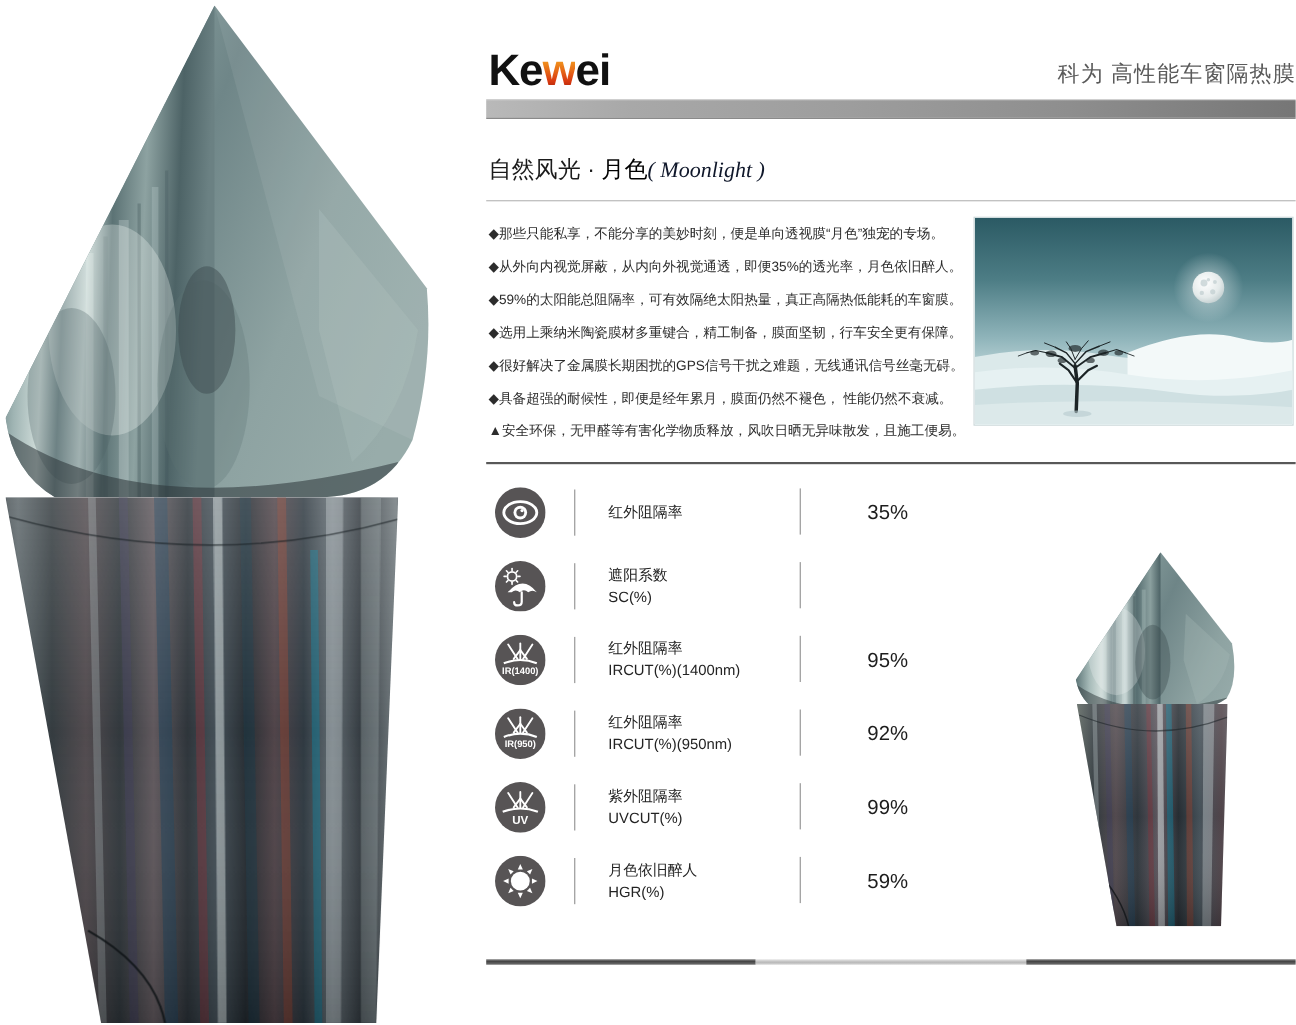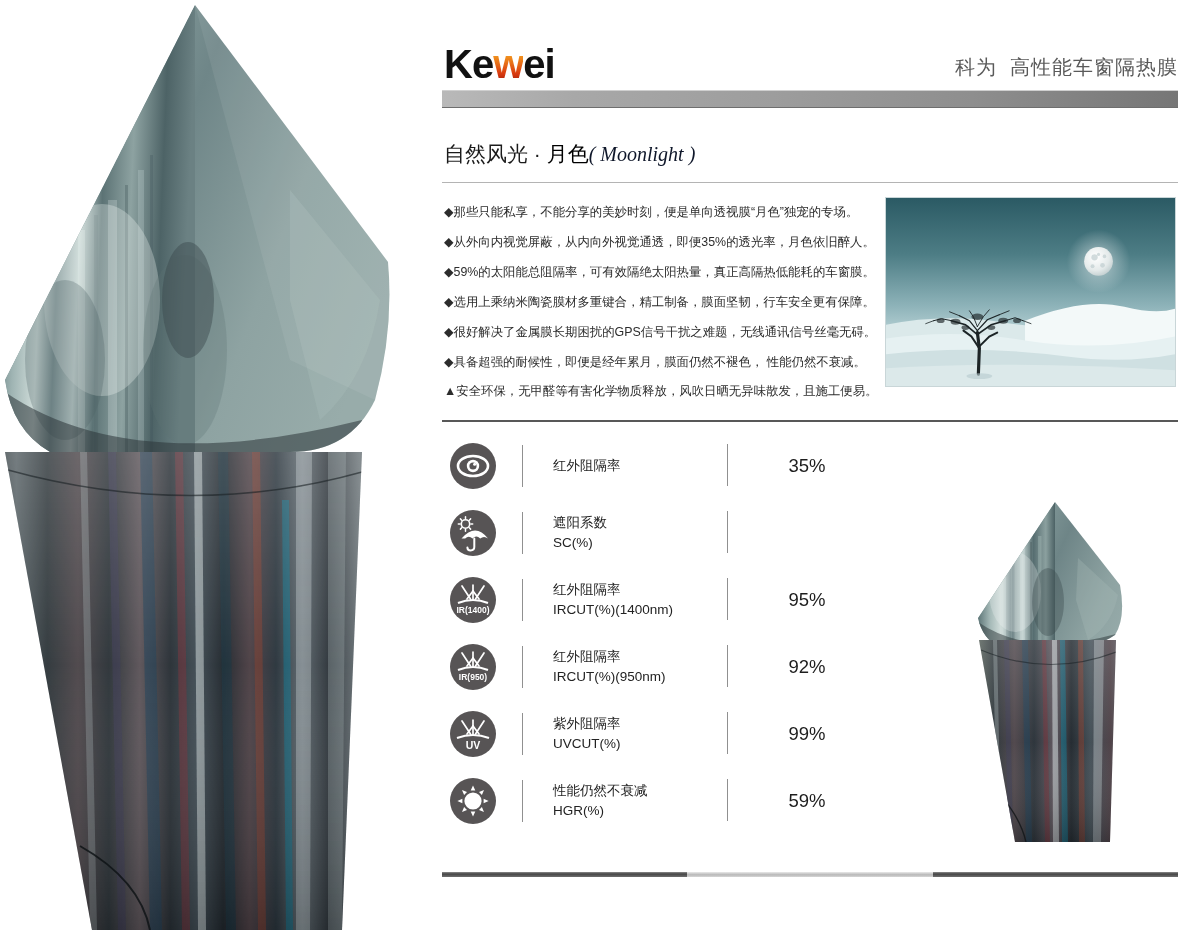--- a/index.html
+++ b/index.html
@@ -19,21 +19,21 @@
   .content{position:absolute;left:440px;top:0;width:738px;height:880px;}
 
   
   .logo{position:absolute;left:4px;top:44px;font-size:40px;font-weight:bold;
         letter-spacing:-1px;color:#111111;line-height:1;font-family:"Liberation Sans",sans-serif;}
   .logo .w{
     background:linear-gradient(180deg,#f6c445 0%,#ef8b1c 35%,#d93a10 72%,#8c1405 100%);
     -webkit-background-clip:text;background-clip:text;color:transparent;
   }
   .tagline{position:absolute;right:0px;top:54px;font-size:20px;color:#5a5a5a;
-           letter-spacing:1px;white-space:nowrap;font-family:Liberation Mono, monospace;}
+           letter-spacing:1px;white-space:nowrap;}
   .silverbar{position:absolute;left:2px;top:90px;width:736px;height:16px;
     background:linear-gradient(90deg,#b9b9b9 0%,#a8a8a8 18%,#9d9d9d 45%,#8e8e8e 72%,#767676 100%);
     border-top:1px solid #cfcfcf;border-bottom:1px solid #6e6e6e;}
 
   
   .title{position:absolute;left:4px;top:140px;font-size:21px;color:#1b1b1b;white-space:nowrap;}
   .title .cn-red{color:#000000;}
   .title .en{font-family:"Liberation Serif","DejaVu Serif",serif;font-style:italic;
              font-size:20px;color:#0f172a;}
   .hr-top{position:absolute;left:2px;top:182px;width:736px;height:0;
@@ -410,21 +410,21 @@
               <polygon points="38.6,23 33.6,20.7 33.6,25.3"></polygon>
               <polygon points="12,12 17,14.1 14.1,17"></polygon>
               <polygon points="34,12 31.9,17 29,14.1"></polygon>
               <polygon points="12,34 14.1,29 17,31.9"></polygon>
               <polygon points="34,34 29,31.9 31.9,29"></polygon>
             </g>
           </svg>
         </div>
         <div class="vdiv"></div>
         <div class="labels">
-          <div class="lab-cn">性能仍然不衰减</div>
+          <div class="lab-cn">月色依旧醉人</div>
           <div class="lab-en">HGR(%)</div>
         </div>
         <div class="vdiv2"></div>
         <div class="val">59%</div>
       </div>
 
     </div>
 
     <div class="mini-wrap">
       <svg viewBox="0 0 218 360" preserveAspectRatio="none">

